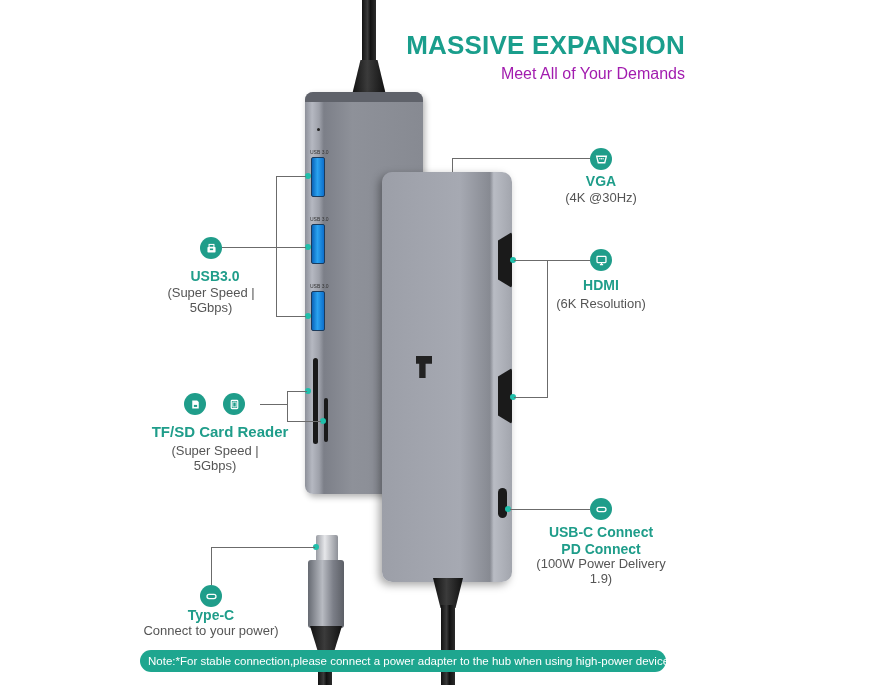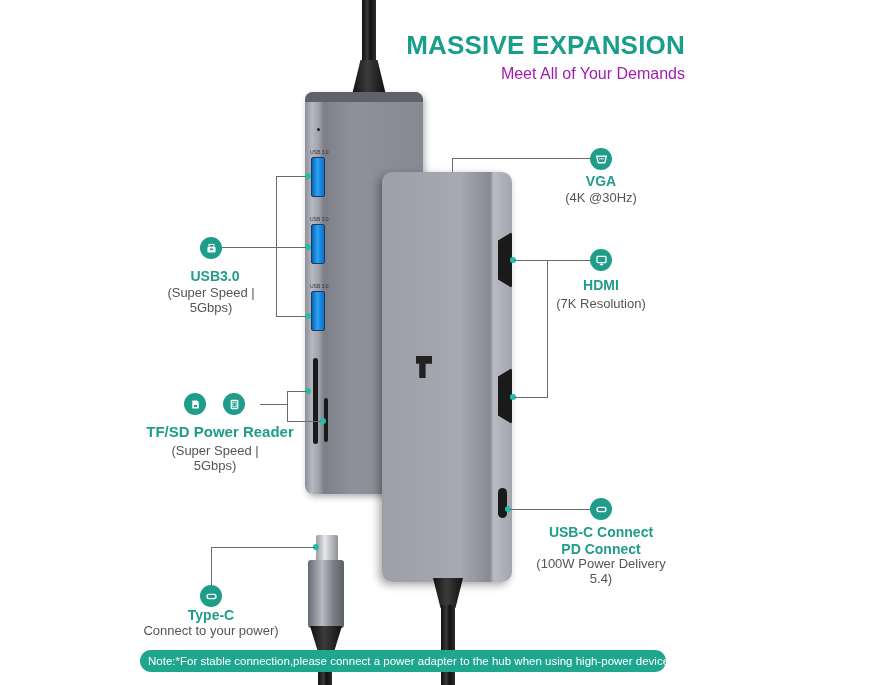--- a/index.html
+++ b/index.html
@@ -81,32 +81,32 @@
 <div class="abs line" style="left:547px;top:260px;width:1px;height:137px;"></div>
 <div class="abs dot" style="left:510px;top:394px;"></div>
 <div class="abs line" style="left:514px;top:397px;width:34px;height:1px;"></div>
 <div class="abs badge" style="left:590px;top:249px;">
   <svg viewBox="0 0 16 16">
       <rect x="2.5" y="3" width="11" height="7.5" rx="1" fill="none" stroke="#fff" stroke-width="1.6"></rect>
       <path d="M6 13h4M8 10.5v2.5" stroke="#fff" stroke-width="1.5"></path>
     </svg>
 </div>
 <div class="abs lbl" style="left:560px;top:277px;width:82px;">HDMI</div>
-<div class="abs sub" style="left:550px;top:296px;width:102px;">(7K Resolution)</div>
+<div class="abs sub" style="left:550px;top:296px;width:102px;">(6K Resolution)</div>
 
 <div class="abs dot" style="left:505px;top:506px;"></div>
 <div class="abs line" style="left:510px;top:509px;width:80px;height:1px;"></div>
 <div class="abs badge" style="left:590px;top:498px;">
   <svg viewBox="0 0 16 16">
       <rect x="2.5" y="5.5" width="11" height="5" rx="2.5" fill="none" stroke="#fff" stroke-width="1.6"></rect>
     </svg>
 </div>
 <div class="abs lbl" style="left:540px;top:524px;width:122px;">USB-C Connect</div>
 <div class="abs lbl" style="left:540px;top:541px;width:122px;">PD Connect</div>
-<div class="abs sub" style="left:528px;top:556px;width:146px;">(100W Power Delivery 5.4)</div>
+<div class="abs sub" style="left:528px;top:556px;width:146px;">(100W Power Delivery 1.9)</div>
 
 <div class="abs dot" style="left:305px;top:173px;"></div>
 <div class="abs line" style="left:276px;top:176px;width:30px;height:1px;"></div>
 <div class="abs line" style="left:276px;top:176px;width:1px;height:140px;"></div>
 <div class="abs dot" style="left:305px;top:244px;"></div>
 <div class="abs line" style="left:222px;top:247px;width:84px;height:1px;"></div>
 <div class="abs dot" style="left:305px;top:313px;"></div>
 <div class="abs line" style="left:276px;top:316px;width:30px;height:1px;"></div>
 <div class="abs badge" style="left:200px;top:237px;">
   <svg viewBox="0 0 16 16">
@@ -129,21 +129,21 @@
       <path d="M4 3h6l2 2v8H4z" fill="#fff"></path>
       <rect x="6" y="8.5" width="4" height="2.5" fill="#1f9d8a"></rect>
     </svg>
 </div>
 <div class="abs badge" style="left:223px;top:393px;">
   <svg viewBox="0 0 16 16">
       <rect x="4" y="3" width="8" height="10" rx="1" fill="none" stroke="#fff" stroke-width="1.5"></rect>
       <rect x="6" y="5" width="4" height="6" fill="none" stroke="#fff" stroke-width="1"></rect>
     </svg>
 </div>
-<div class="abs lbl" style="left:140px;top:423px;width:160px;font-size:15px;">TF/SD Power Reader</div>
+<div class="abs lbl" style="left:140px;top:423px;width:160px;font-size:15px;">TF/SD Card Reader</div>
 <div class="abs sub" style="left:150px;top:443px;width:130px;">(Super Speed | 5Gbps)</div>
 
 <div class="abs dot" style="left:313px;top:544px;"></div>
 <div class="abs line" style="left:211px;top:547px;width:104px;height:1px;"></div>
 <div class="abs line" style="left:211px;top:547px;width:1px;height:38px;"></div>
 <div class="abs badge" style="left:200px;top:585px;">
   <svg viewBox="0 0 16 16">
       <rect x="2.5" y="5.5" width="11" height="5" rx="2.5" fill="none" stroke="#fff" stroke-width="1.6"></rect>
     </svg>
 </div>

